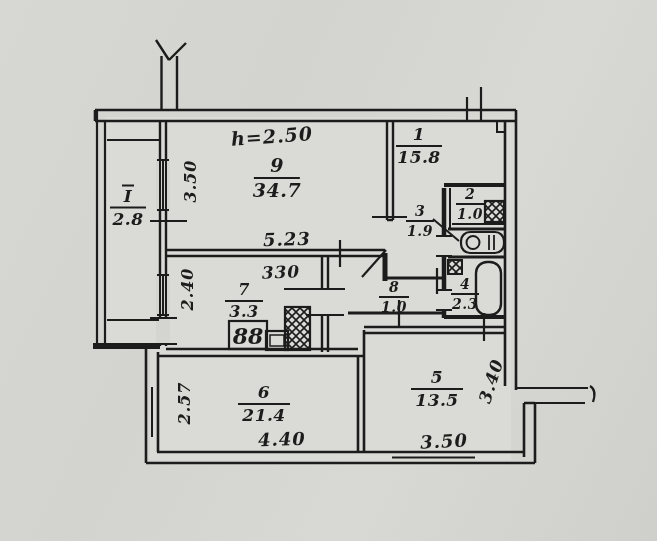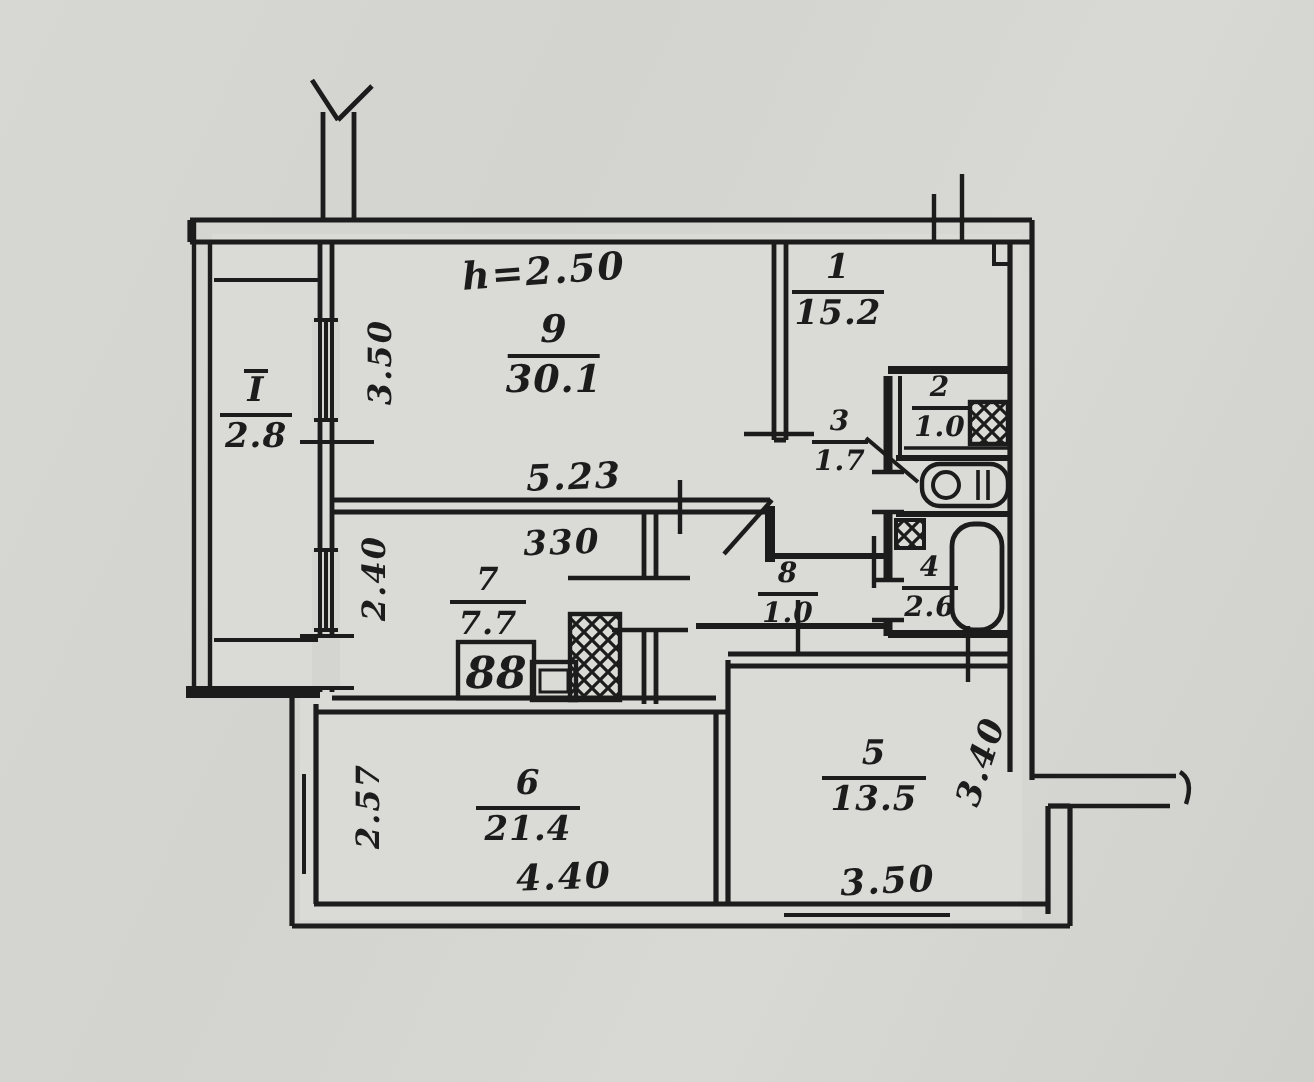--- a/index.html
+++ b/index.html
@@ -159,57 +159,57 @@
 
   <div class="lbl" style="left:128px;top:206px;font-size:17px;">
     <span class="roman">I</span>
     <span class="bar" style="width:36px;"></span>
     <span>2.8</span>
   </div>
 
   <div class="lbl" style="left:277px;top:178px;font-size:19px;">
     <span>9</span>
     <span class="bar" style="width:46px;"></span>
-    <span>30.1</span>
+    <span>34.7</span>
   </div>
 
   <div class="lbl" style="left:419px;top:146px;font-size:17px;">
     <span>1</span>
     <span class="bar" style="width:46px;"></span>
-    <span>15.2</span>
+    <span>15.8</span>
   </div>
 
   <div class="lbl" style="left:470px;top:204px;font-size:14px;">
     <span>2</span>
     <span class="bar" style="width:28px;"></span>
     <span>1.0</span>
   </div>
 
   <div class="lbl" style="left:420px;top:221px;font-size:14px;">
     <span>3</span>
     <span class="bar" style="width:28px;"></span>
-    <span>1.7</span>
+    <span>1.9</span>
   </div>
 
   <div class="lbl" style="left:465px;top:294px;font-size:14px;">
     <span>4</span>
     <span class="bar" style="width:28px;"></span>
-    <span>2.6</span>
+    <span>2.3</span>
   </div>
 
   <div class="lbl" style="left:394px;top:297px;font-size:14px;">
     <span>8</span>
     <span class="bar" style="width:30px;"></span>
     <span>1.0</span>
   </div>
 
   <div class="lbl" style="left:244px;top:301px;font-size:16px;">
     <span>7</span>
     <span class="bar" style="width:38px;"></span>
-    <span>7.7</span>
+    <span>3.3</span>
   </div>
 
   <div class="lbl" style="left:264px;top:404px;font-size:17px;">
     <span>6</span>
     <span class="bar" style="width:52px;"></span>
     <span>21.4</span>
   </div>
 
   <div class="lbl" style="left:437px;top:389px;font-size:17px;">
     <span>5</span>

